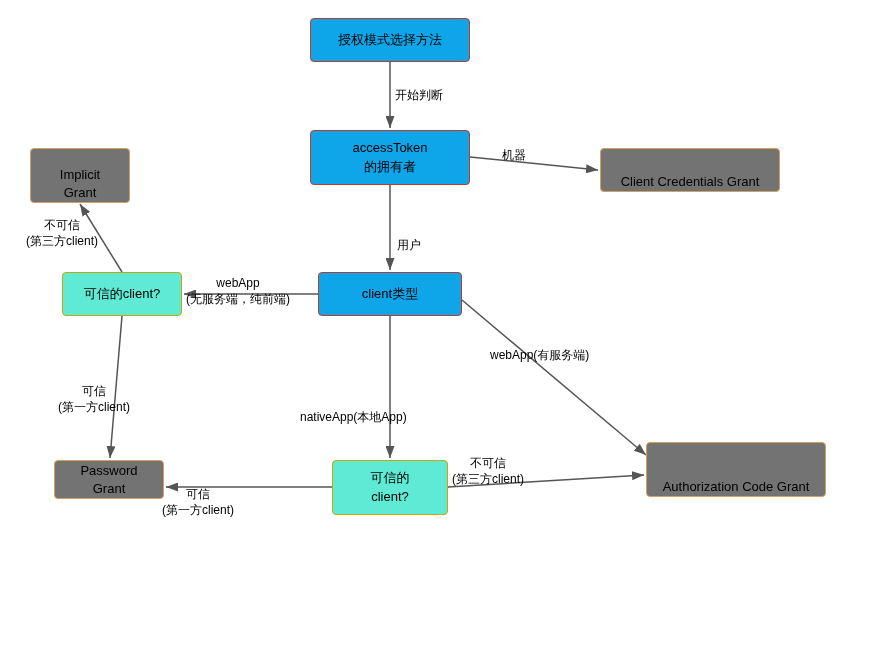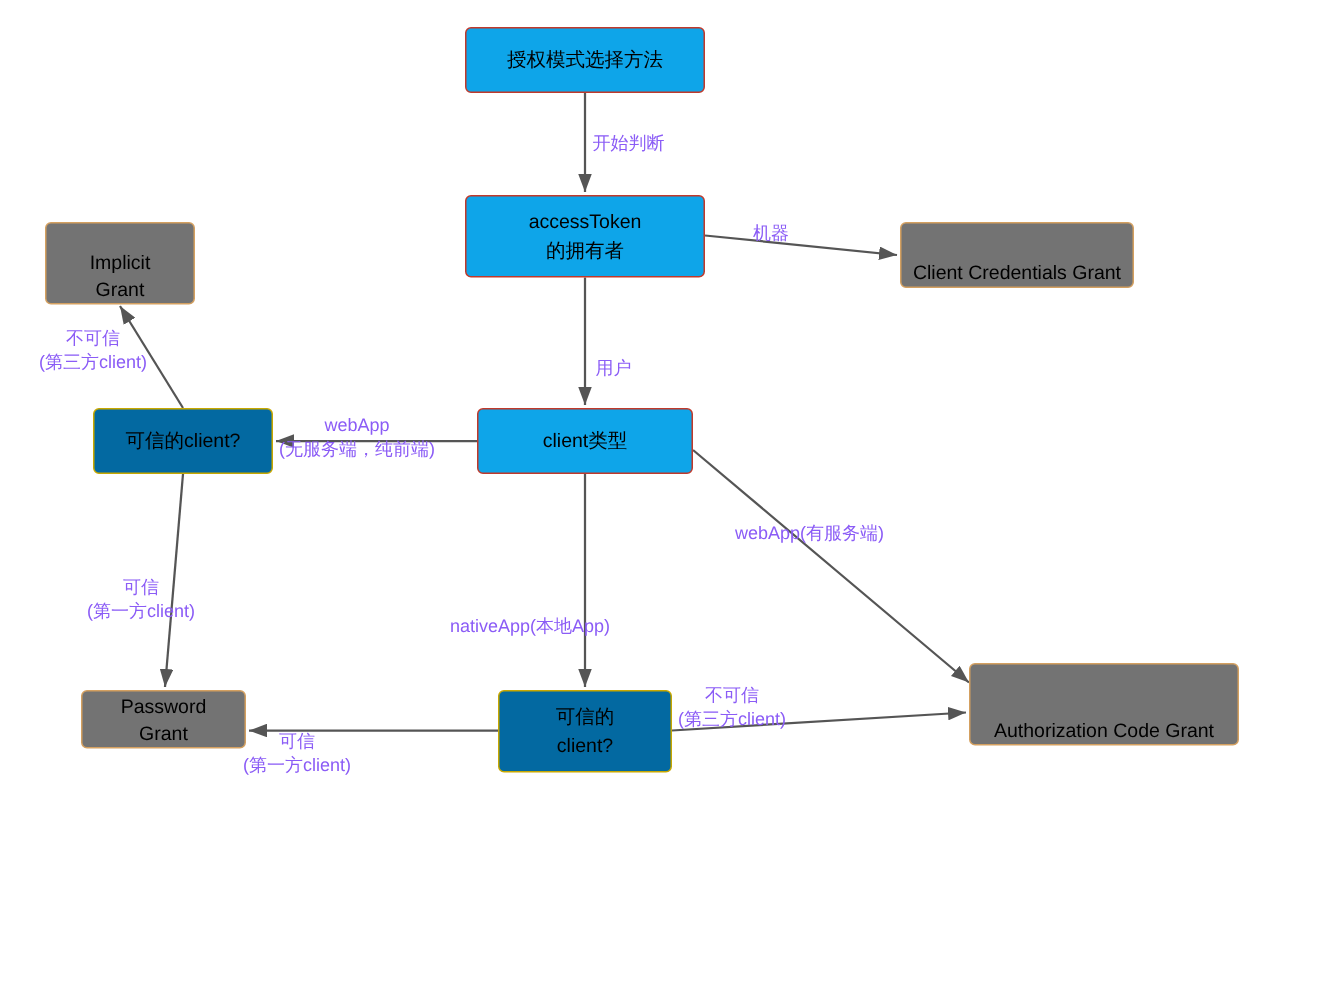--- a/index.html
+++ b/index.html
@@ -26,39 +26,39 @@
       justify-content: center;
       text-align: center;
       font-size: 13px;
       line-height: 1.4;
     }
     .node-pink {
       background: #0ea5e9;
       border-color: #c0392b;
     }
     .node-yellow {
-      background: #0369a1;
+      background: #5eead4;
       border-color: #c8a800;
     }
     .node-orange {
       background: #737373;
       border-color: #d4a060;
       align-items: flex-end;
     }
     svg#arrows {
       position: absolute;
       top: 0; left: 0;
       width: 887px;
       height: 672px;
       pointer-events: none;
     }
     .arrow-label {
       position: absolute;
       font-size: 12px;
-      color: #8b5cf6;
+      color: #000000;
       text-align: center;
       line-height: 1.3;
     }
   </style>
 </head>
 <body>
 
 <div id="diagram">
   <svg id="arrows" xmlns="http://www.w3.org/2000/svg">
     <defs>
@@ -90,21 +90,21 @@
   </svg>
 
   <div class="node node-pink" style="left:310px;top:18px;width:160px;height:44px;">
     <span>授权模式选择方法</span>
   </div>
 
   <div class="node node-pink" style="left:310px;top:130px;width:160px;height:55px;">
     <span>accessToken<br>的拥有者</span>
   </div>
 
-  <div class="node node-orange" style="left:600px;top:148px;width:156px;height:44px;">
+  <div class="node node-orange" style="left:600px;top:148px;width:180px;height:44px;">
     <span>Client  Credentials Grant</span>
   </div>
 
   <div class="node node-pink" style="left:318px;top:272px;width:144px;height:44px;">
     <span>client类型</span>
   </div>
 
   <div class="node node-yellow" style="left:62px;top:272px;width:120px;height:44px;">
     <span>可信的client?</span>
   </div>

